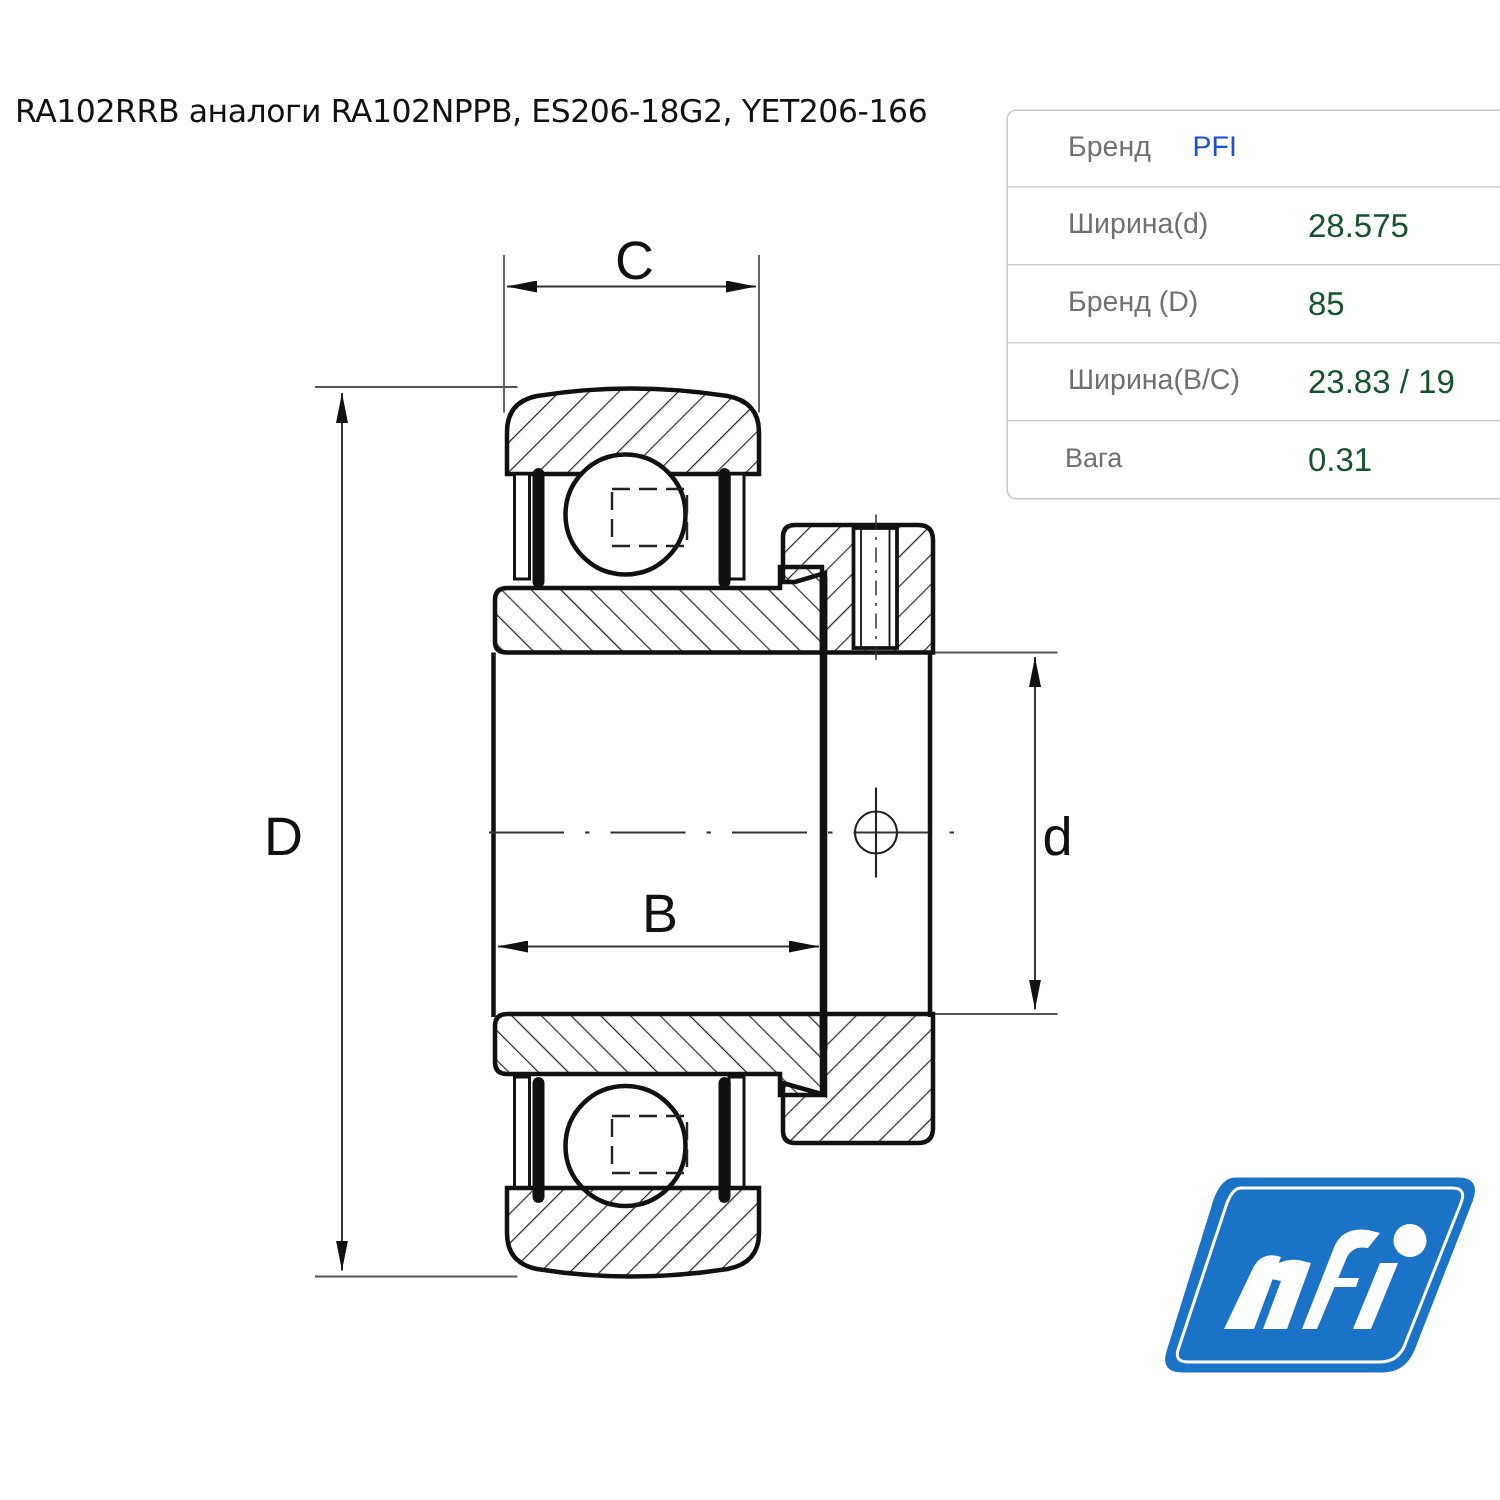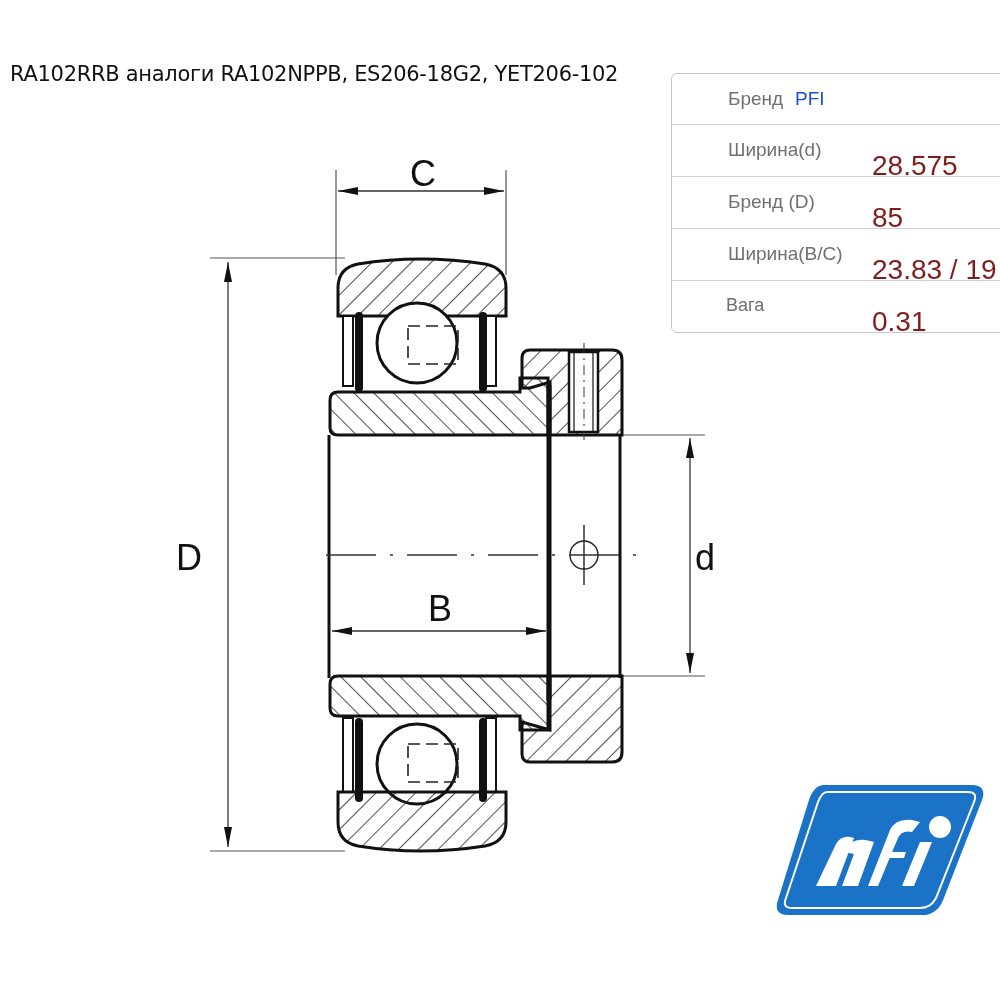--- a/index.html
+++ b/index.html
@@ -1,32 +1,32 @@
 <!DOCTYPE html>
 <html><head>
 <meta charset="utf-8">
 <style>
   html, body { margin:0; padding:0; background:#ffffff; }
   body { width:1000px; height:1000px; position:relative; overflow:hidden; font-family:"Liberation Sans", sans-serif; }
   .title { position:absolute; left:10px; top:62px; font-size:21px; color:#111; font-family:"DejaVu Sans", sans-serif; letter-spacing:-0.3px; white-space:nowrap; }
   .specs { position:absolute; left:671px; top:73px; width:340px; border:1px solid #c8c8c8; border-radius:6px; background:#fff; }
   .spec-row { height:51px; border-top:1px solid #cfcfcf; position:relative; }
   .spec-row:first-child { border-top:none; height:50px; }
-  .spec-label { position:absolute; left:40px; top:14px; font-size:19px; color:#707070; white-space:nowrap;margin-left:16px; }
-  .spec-value { position:absolute; left:200px; top:25px; font-size:28px; color:#7f1d1d; white-space:nowrap; }
+  .spec-label { position:absolute; left:40px; top:14px; font-size:19px; color:#707070; white-space:nowrap; }
+  .spec-value { position:absolute; left:200px; top:13px; font-size:22px; color:#14532d; white-space:nowrap; }
   .brand-value { position:absolute; left:123px; top:14px; font-size:19px; color:#1d4ed8; }
   .spec-row.last .spec-label { left:38px; font-size:18px; }
   .drawing { position:absolute; left:0; top:0; }
   .logo { position:absolute; left:772px; top:782px; }
   .dim-label { font-family:"Liberation Sans", sans-serif; font-size:36px; fill:#111; }
 </style>
 </head>
 <body>
 
-<div class="title">RA102RRB аналоги RA102NPPB, ES206-18G2, YET206-102</div>
+<div class="title">RA102RRB аналоги RA102NPPB, ES206-18G2, YET206-166</div>
 
 <div class="specs">
   <div class="spec-row">
     <span class="spec-label">Бренд</span>
     <span class="brand-value">PFI</span>
   </div>
   <div class="spec-row">
     <span class="spec-label">Ширина(d)</span>
     <span class="spec-value">28.575</span>
   </div>

